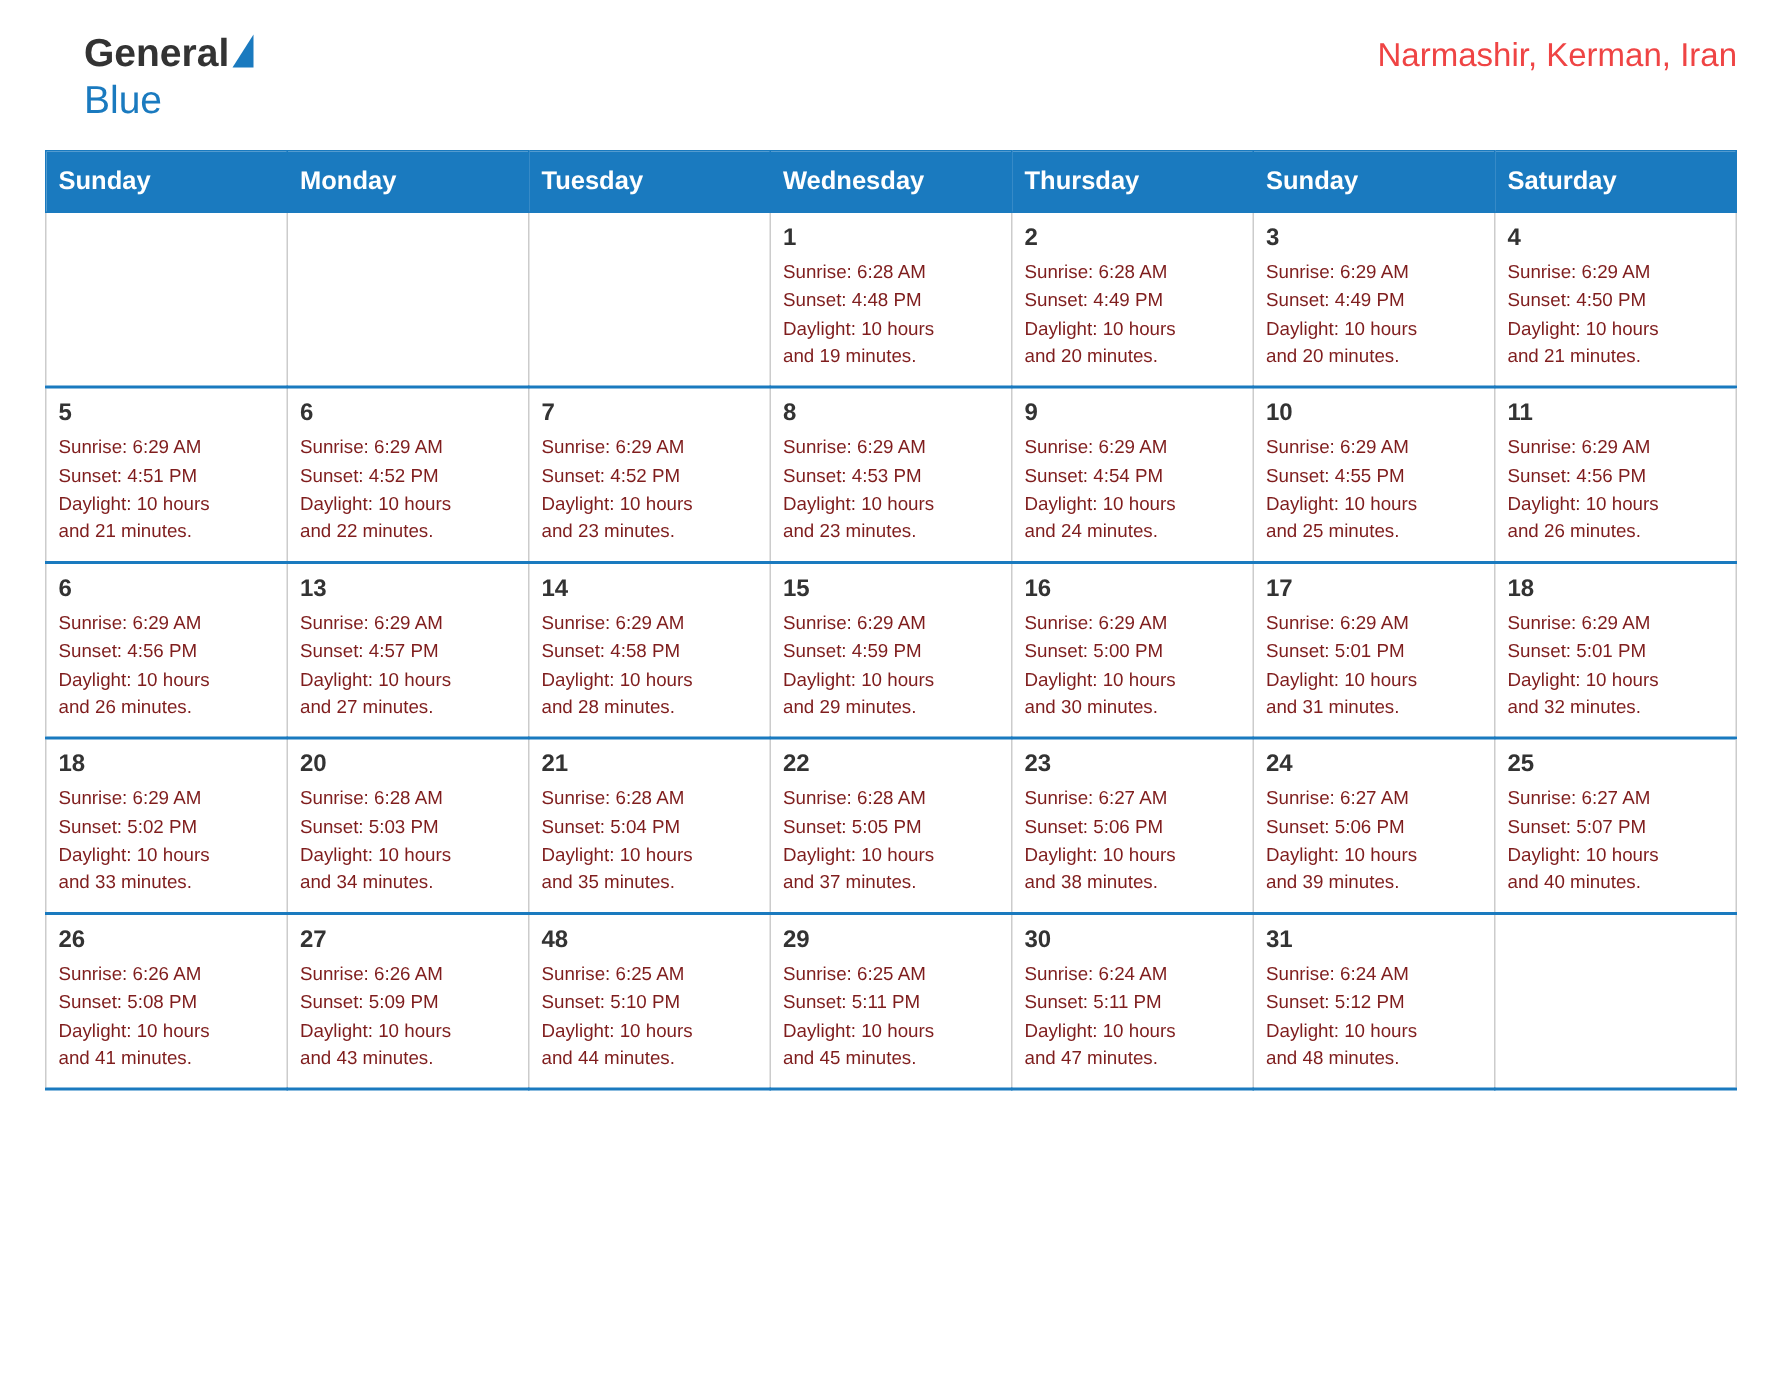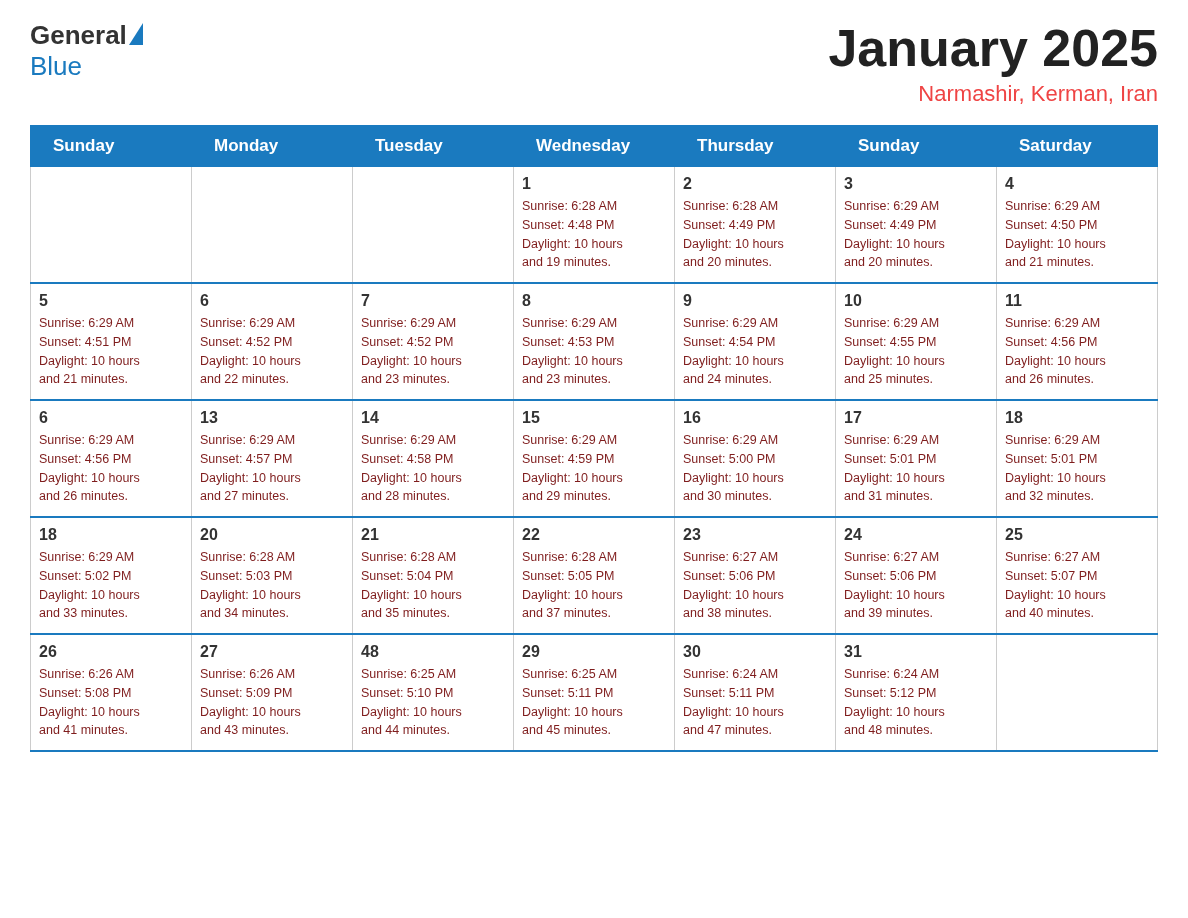--- a/index.html
+++ b/index.html
@@ -8,20 +8,21 @@
       background: #fff;
       width: 1188px;
       min-height: 918px;
       padding: 20px 30px;
     }
     .header {
       display: flex;
       justify-content: space-between;
       align-items: flex-start;
       margin-bottom: 18px;
+      margin-left: 26px;
     }
     .logo {
       display: flex;
       align-items: center;
     }
     .logo-text-general {
       font-size: 26px;
       font-weight: bold;
       color: #333;
     }
@@ -63,21 +64,21 @@
     table {
       width: 100%;
       border-collapse: collapse;
       table-layout: fixed;
     }
     thead tr th {
       background-color: #1a7abf;
       color: #fff;
       font-size: 17px;
       font-weight: bold;
-      padding: 10px 22px;
+      padding: 10px 8px;
       text-align: left;
       border: 1px solid #1a7abf;
     }
     tbody tr td {
       vertical-align: top;
       padding: 8px 8px 10px 8px;
       border: 1px solid #ccc;
       font-size: 13px;
       color: #333;
       min-height: 90px;
@@ -108,21 +109,20 @@
   <div class="logo">
     <div class="logo-block">
       <div class="logo-line1">
         <span class="logo-text-general">General</span>
         <div class="logo-triangle"></div>
       </div>
       <span class="logo-text-blue">Blue</span>
     </div>
   </div>
   <div class="title-block">
-    <div class="calendar-title">January 2025</div>
     <div class="calendar-subtitle">Narmashir, Kerman, Iran</div>
   </div>
 </div>
 
 <table>
   <thead>
     <tr>
     <th>Sunday</th>
         <th>Monday</th>
         <th>Tuesday</th>

